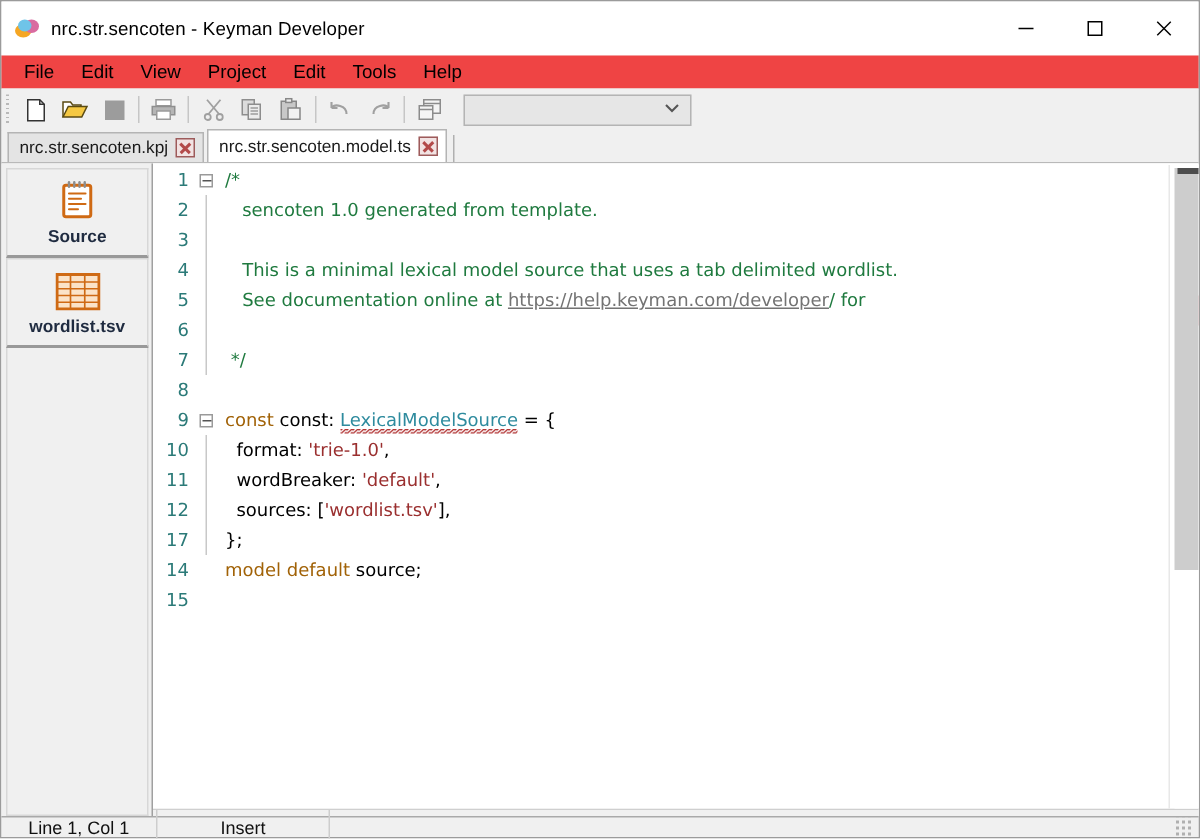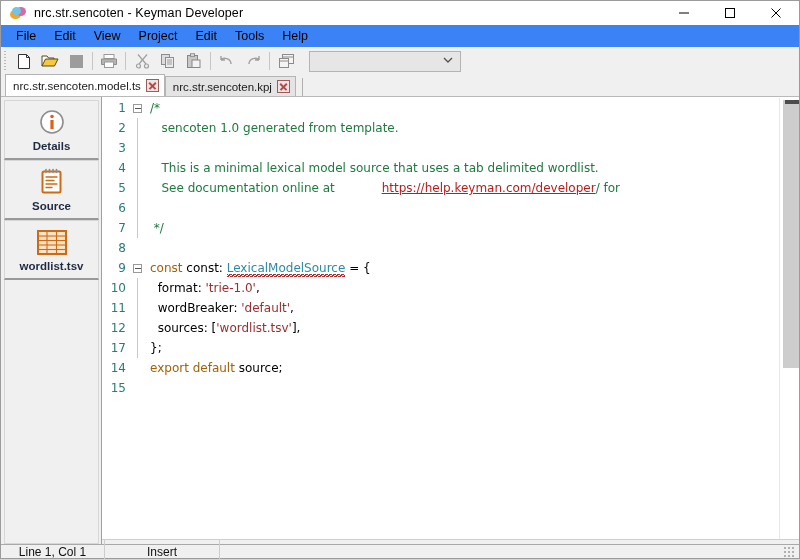--- a/index.html
+++ b/index.html
@@ -15,21 +15,21 @@
     position: relative;
     width: 800px; height: 559px;
     border: 1px solid #9b9b9b;
     background: #f0f0f0;
     display: flex;
     flex-direction: column;
   }
 
   
   .titlebar {
-    height: 24px;
+    height: 36px;
     background: #ffffff;
     display: flex;
     align-items: center;
     flex: 0 0 auto;
   }
   .title-icon {
     width: 17px; height: 17px;
     margin-left: 9px; margin-right: 7px;
     position: relative;
     flex: 0 0 auto;
@@ -50,21 +50,21 @@
   .win-btn {
     width: 46px; height: 31px;
     display: flex; align-items: center; justify-content: center;
     color: #000;
   }
   .win-btn svg { display: block; }
 
   
   .menubar {
     height: 22px;
-    background: #3b82f6;
+    background: #ef4444;
     display: flex;
     align-items: center;
     padding-left: 6px;
     flex: 0 0 auto;
   }
   .menu-item {
     font-size: 12.5px;
     color: #000;
     padding: 2px 9px;
     line-height: 16px;
@@ -246,23 +246,22 @@
   .c-str  { color: #9a2f2f; }
   .c-type { color: #2e8b9e; position: relative; }
   .squig {
     background-image: repeating-linear-gradient(135deg,#b03030 0 1px, transparent 1px 2px);
     background-position: 0 bottom;
     background-size: 4px 3px;
     background-repeat: repeat-x;
     padding-bottom: 2px;
   }
   .link {
-    color: #b91c1c;
+    color: #737373;
     text-decoration: underline;
-    margin-left: 43px;
   }
 
   
   .right-strip {
     width: 20px; flex: 0 0 auto;
     background: #ffffff;
     position: relative;
     border-left: 1px solid #e8e8e8;
   }
   .vscroll {
@@ -443,45 +442,35 @@
       <span></span>
       <span class="chev">
         <svg width="12" height="8" viewBox="0 0 12 8">
             <path d="M2 2 L6 6 L10 2" fill="none" stroke="#555" stroke-width="1.4"></path>
           </svg>
       </span>
     </div>
   </div>
 
   <div class="tabbar">
+    <div class="tab">
+      <span>nrc.str.sencoten.kpj</span>
+      <span class="tab-close"></span>
+    </div>
     <div class="tab active">
       <span>nrc.str.sencoten.model.ts</span>
       <span class="tab-close"></span>
     </div>
-    <div class="tab">
-      <span>nrc.str.sencoten.kpj</span>
-      <span class="tab-close"></span>
-    </div>
     <div class="tab-edge"></div>
   </div>
 
   <div class="body">
 
     <div class="sidebar">
 
-      <div class="side-item">
-        <span class="ico">
-          <svg width="26" height="26" viewBox="0 0 26 26">
-            <circle cx="13" cy="13" r="11" fill="#fff" stroke="#8d8d8d" stroke-width="1.6"></circle>
-            <circle cx="13" cy="7.5" r="1.8" fill="#d9621f"></circle>
-            <rect x="11.4" y="11" width="3.2" height="9" fill="#d9621f"></rect>
-          </svg>
-        </span>
-        <span class="side-label">Details</span>
-      </div>
 
       <div class="side-item">
         <span class="ico">
           <svg width="24" height="28" viewBox="0 0 24 28">
             <rect x="2.5" y="3.5" width="18" height="21" rx="1.5" fill="#fff" stroke="#cf6a14" stroke-width="2"></rect>
             <g stroke="#cf6a14" stroke-width="1.4" stroke-linecap="round">
               <line x1="6" y1="9" x2="17" y2="9"></line>
               <line x1="6" y1="12.5" x2="14" y2="12.5"></line>
               <line x1="6" y1="16" x2="17" y2="16"></line>
               <line x1="6" y1="19.5" x2="12" y2="19.5"></line>
@@ -527,21 +516,21 @@
             <div class="code-line"><div class="ln">4</div><div class="fold"><div class="fold-line"></div></div><div class="code-text"><span class="c-com">   This is a minimal lexical model source that uses a tab delimited wordlist.</span></div></div>
             <div class="code-line"><div class="ln">5</div><div class="fold"><div class="fold-line"></div></div><div class="code-text"><span class="c-com">   See documentation online at </span><span class="link">https://help.keyman.com/developer</span><span class="c-com">/ for</span></div></div>
             <div class="code-line"><div class="ln">6</div><div class="fold"><div class="fold-line"></div></div></div>
             <div class="code-line"><div class="ln">7</div><div class="fold"><div class="fold-line"></div></div><div class="code-text"><span class="c-com"> */</span></div></div>
             <div class="code-line"><div class="ln">8</div><div class="fold"></div><div class="code-text"></div></div>
             <div class="code-line"><div class="ln">9</div><div class="fold"><div class="fold-box"></div></div><div class="code-text"><span class="c-kw">const</span><span class="c-id"> const: </span><span class="c-type squig">LexicalModelSource</span><span class="c-id"> = {</span></div></div>
             <div class="code-line"><div class="ln">10</div><div class="fold"><div class="fold-line"></div></div><div class="code-text"><span class="c-id">  format: </span><span class="c-str">'trie-1.0'</span><span class="c-id">,</span></div></div>
             <div class="code-line"><div class="ln">11</div><div class="fold"><div class="fold-line"></div></div><div class="code-text"><span class="c-id">  wordBreaker: </span><span class="c-str">'default'</span><span class="c-id">,</span></div></div>
             <div class="code-line"><div class="ln">12</div><div class="fold"><div class="fold-line"></div></div><div class="code-text"><span class="c-id">  sources: [</span><span class="c-str">'wordlist.tsv'</span><span class="c-id">],</span></div></div>
             <div class="code-line"><div class="ln">17</div><div class="fold"><div class="fold-line"></div></div><div class="code-text"><span class="c-id">};</span></div></div>
-            <div class="code-line"><div class="ln">14</div><div class="fold"></div><div class="code-text"><span class="c-kw">export default</span><span class="c-id"> source;</span></div></div>
+            <div class="code-line"><div class="ln">14</div><div class="fold"></div><div class="code-text"><span class="c-kw">model default</span><span class="c-id"> source;</span></div></div>
             <div class="code-line"><div class="ln">15</div><div class="fold"></div><div class="code-text"></div></div>
           </div>
         <div class="right-strip">
           <div class="mark-red"></div>
           <div class="vscroll">
             <div class="vthumb">
               <div class="vthumb-cap"></div>
             </div>
           </div>
         </div>

